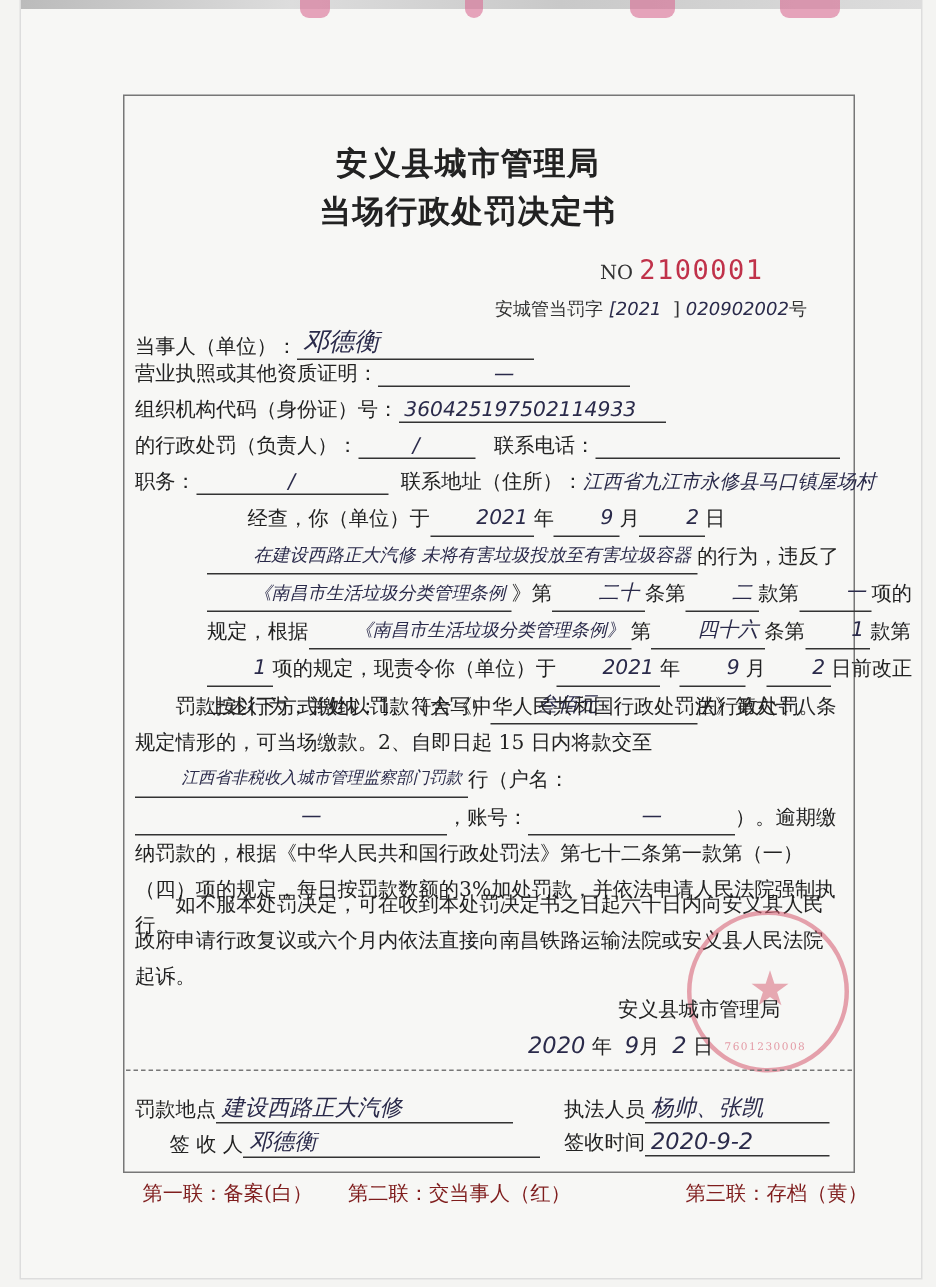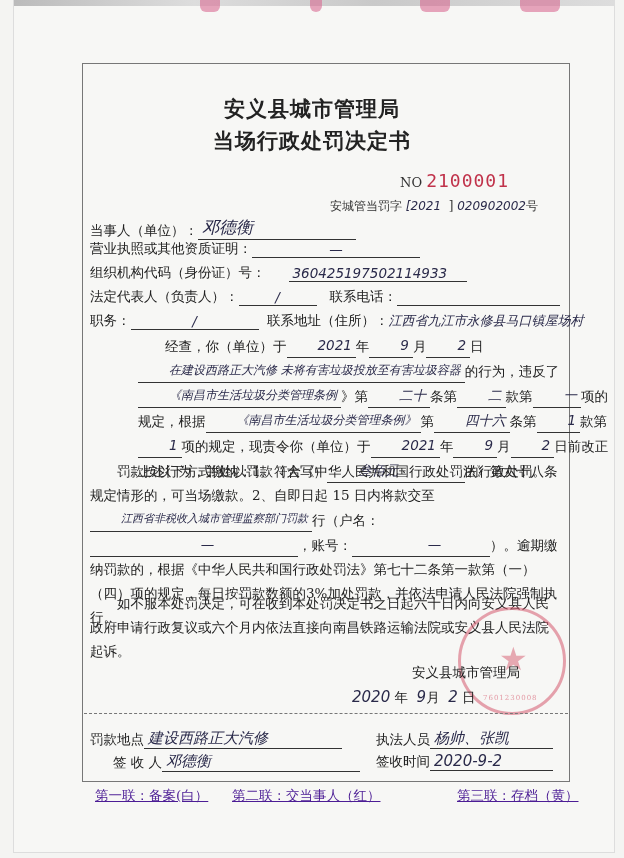--- a/index.html
+++ b/index.html
@@ -13,21 +13,21 @@
   .no .num{font-family:"DejaVu Sans Mono","Liberation Mono",monospace;color:#c0324a;font-size:18px;letter-spacing:1px;}
   .ref{position:absolute;left:330px;top:198px;font-size:12px;color:#333;}
   .hand{font-family:"DejaVu Sans","Liberation Sans",sans-serif;font-style:italic;color:#2a2a4a;}
   .row{position:absolute;left:90px;font-size:13.5px;white-space:nowrap;}
   .ul{display:inline-block;border-bottom:1px solid #333;vertical-align:bottom;min-height:16px;padding:0 4px;}
   .p{position:absolute;left:90px;width:472px;font-size:13.5px;line-height:24px;text-indent:27px;}
   .dash{position:absolute;left:84px;width:484px;top:713px;border-top:1.5px dashed #777;}
   .stamp{position:absolute;left:458px;top:607px;width:108px;height:108px;border-radius:50%;border:3px solid rgba(214,90,110,.55);box-sizing:border-box;}
   .stamp .star{position:absolute;left:38px;top:30px;font-size:32px;color:rgba(214,90,110,.5);}
   .stamp .code{position:absolute;left:22px;top:84px;font-size:7px;color:rgba(214,90,110,.6);letter-spacing:1px;}
-  .footer{position:absolute;top:787px;font-size:13.5px;color:#4c1d95;text-decoration:underline;}
+  .footer{position:absolute;top:787px;font-size:13.5px;color:#7f1d1d;}
 </style>
 </head>
 <body>
 
 <div class="paper"></div>
 <div class="topedge"></div>
 <div class="pinkmarks" style="left:200px;width:20px;"></div>
 <div class="pinkmarks" style="left:310px;width:12px;"></div>
 <div class="pinkmarks" style="left:420px;width:30px;"></div>
 <div class="pinkmarks" style="left:520px;width:40px;"></div>
@@ -48,24 +48,24 @@
   <span class="hand">020902002</span><span>号</span>
 </div>
 
 <div class="row" style="top:216px;">
   <span>当事人（单位）：</span><span class="ul hand" style="width:150px;font-size:17px;">邓德衡</span>
 </div>
 <div class="row" style="top:240px;">
   <span>营业执照或其他资质证明：</span><span class="ul hand" style="width:160px;text-align:center;">—</span>
 </div>
 <div class="row" style="top:264px;">
-  <span>组织机构代码（身份证）号：</span><span class="ul hand" style="width:170px;margin-left:23px;">360425197502114933</span>
+  <span>组织机构代码（身份证）号：</span><span class="ul hand" style="width:170px;">360425197502114933</span>
 </div>
 <div class="row" style="top:288px;">
-  <span>法定代表人（负责人）：</span><span class="ul hand" style="width:70px;text-align:center;">/</span>
+  <span>的行政处罚（负责人）：</span><span class="ul hand" style="width:70px;text-align:center;">/</span>
   &nbsp;&nbsp;<span>联系电话：</span><span class="ul hand" style="width:155px;"></span>
 </div>
 <div class="row" style="top:312px;">
   <span>职务：</span><span class="ul hand" style="width:120px;text-align:center;">/</span>
   &nbsp;<span>联系地址（住所）：</span><span class="hand" style="font-size:13px;">江西省九江市永修县马口镇屋场村</span>
 </div>
 
 <div class="p" style="top:333px;margin-left:48px;">
   <span>经查，你（单位）于</span><span class="ul hand">2021</span><span>年</span><span class="ul hand">9</span><span>月</span><span class="ul hand">2</span><span>日</span><span class="ul hand" style="font-size:12px;">在建设西路正大汽修 未将有害垃圾投放至有害垃圾容器</span><span>的行为，违反了</span><span class="ul hand" style="font-size:12px;">《南昌市生活垃圾分类管理条例</span><span>》第</span><span class="ul hand">二十</span><span>条第</span><span class="ul hand">二</span><span>款第</span><span class="ul hand">一</span><span>项的规定，根据</span><span class="ul hand" style="font-size:12px;">《南昌市生活垃圾分类管理条例》</span><span>第</span><span class="ul hand">四十六</span><span>条第</span><span class="ul hand">1</span><span>款第</span><span class="ul hand">1</span><span>项的规定，现责令你（单位）于</span><span class="ul hand">2021</span><span>年</span><span class="ul hand">9</span><span>月</span><span class="ul hand">2</span><span>日前改正上述行为，并处以罚款（大写）</span><span class="ul hand" style="width:130px;">叁佰元</span><span>的行政处罚。</span>
 </div>

